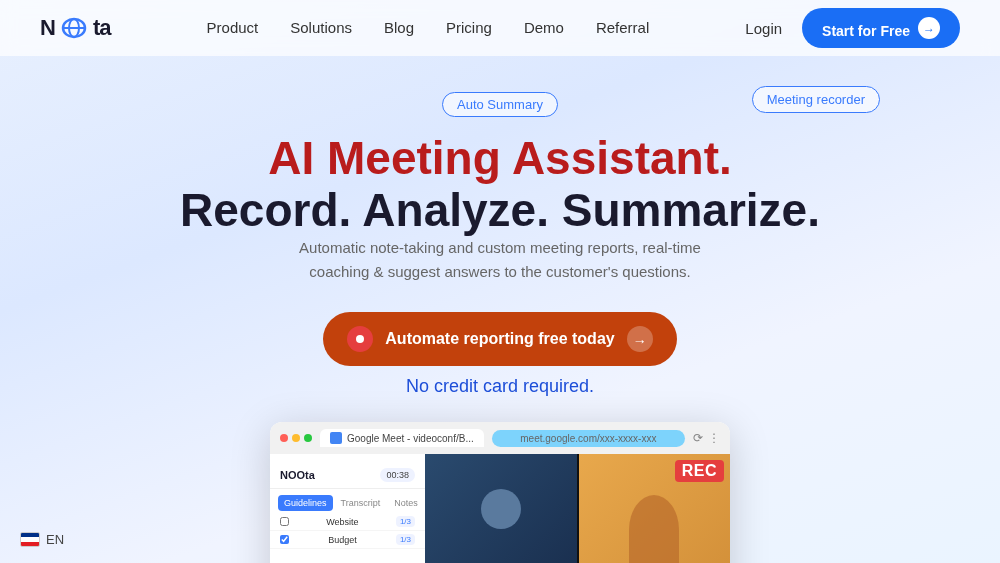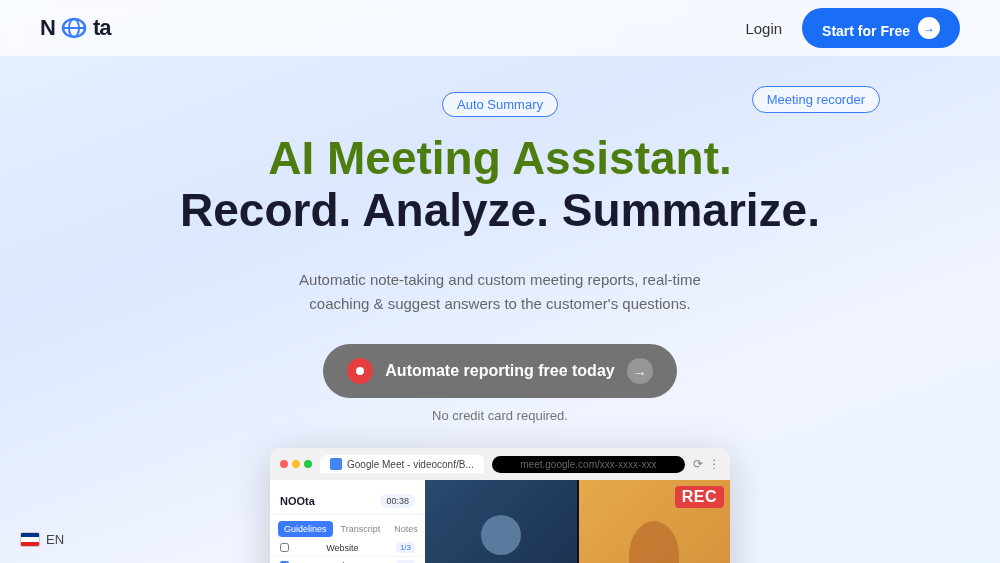--- a/index.html
+++ b/index.html
@@ -102,50 +102,50 @@
       border-radius: 20px;
       padding: 4px 14px;
       font-size: 13px;
       font-weight: 500;
       margin-bottom: 16px;
       background: rgba(255,255,255,0.6);
     }
     .hero-title-blue {
       font-size: 46px;
       font-weight: 800;
-      color: #4d7c0f;
+      color: #b91c1c;
       line-height: 1.1;
       display: block;
     }
     .hero-title-dark {
       font-size: 46px;
       font-weight: 800;
       color: #1a1a2e;
       line-height: 1.15;
       display: block;
-      margin-bottom: 32px;
+      margin-bottom: 0;
     }
     .hero-subtitle {
       color: #666;
       font-size: 15px;
       line-height: 1.6;
       max-width: 440px;
       margin: 0 auto 28px;
     }
 
     
     .cta-wrapper {
       display: flex;
       flex-direction: column;
       align-items: center;
       gap: 10px;
       margin-bottom: 30px;
     }
     .cta-btn {
-      background: #737373;
+      background: #c2410c;
       color: white;
       border: none;
       border-radius: 30px;
       padding: 14px 24px;
       font-size: 16px;
       font-weight: 600;
       cursor: pointer;
       display: flex;
       align-items: center;
       gap: 12px;
@@ -164,22 +164,22 @@
       width: 26px;
       height: 26px;
       background: rgba(255,255,255,0.25);
       border-radius: 50%;
       display: flex;
       align-items: center;
       justify-content: center;
       font-size: 14px;
     }
     .no-credit {
-      color: #737373;
-      font-size: 13px;
+      color: #1d4ed8;
+      font-size: 18px;
     }
 
     
     .meeting-recorder-badge {
       position: absolute;
       top: 30px;
       right: 120px;
       border: 1.5px solid #3a7bfd;
       color: #3a7bfd;
       border-radius: 20px;
@@ -234,21 +234,21 @@
     }
     .browser-tab-icon {
       width: 12px;
       height: 12px;
       background: #4285f4;
       border-radius: 2px;
       display: inline-block;
     }
     .browser-url-bar {
       flex: 1;
-      background: #000000;
+      background: #7dd3fc;
       border-radius: 10px;
       padding: 3px 10px;
       font-size: 10px;
       color: #666;
     }
     .browser-nav-icons {
       display: flex;
       gap: 5px;
       font-size: 12px;
       color: #888;
@@ -388,20 +388,28 @@
     <span class="logo-icon">
       <svg width="28" height="22" viewBox="0 0 28 22">
         <ellipse cx="14" cy="11" rx="11" ry="9" fill="none" stroke="#3a7bfd" stroke-width="2.5"></ellipse>
         <ellipse cx="14" cy="11" rx="5" ry="9" fill="none" stroke="#3a7bfd" stroke-width="2"></ellipse>
         <line x1="3" y1="11" x2="25" y2="11" stroke="#3a7bfd" stroke-width="2"></line>
       </svg>
     </span>
     <span>ta</span>
   </div>
 
+  <ul class="nav-links">
+    <li><a href="#">Product</a></li>
+    <li><a href="#">Solutions</a></li>
+    <li><a href="#">Blog</a></li>
+    <li><a href="#">Pricing</a></li>
+    <li><a href="#">Demo</a></li>
+    <li><a href="#">Referral</a></li>
+  </ul>
 
   <div class="nav-right">
     <a href="#" class="login-link">Login</a>
     <button class="start-free-btn">
       <span>Start for Free</span>
       <span class="btn-arrow">→</span>
     </button>
   </div>
 </nav>
 

